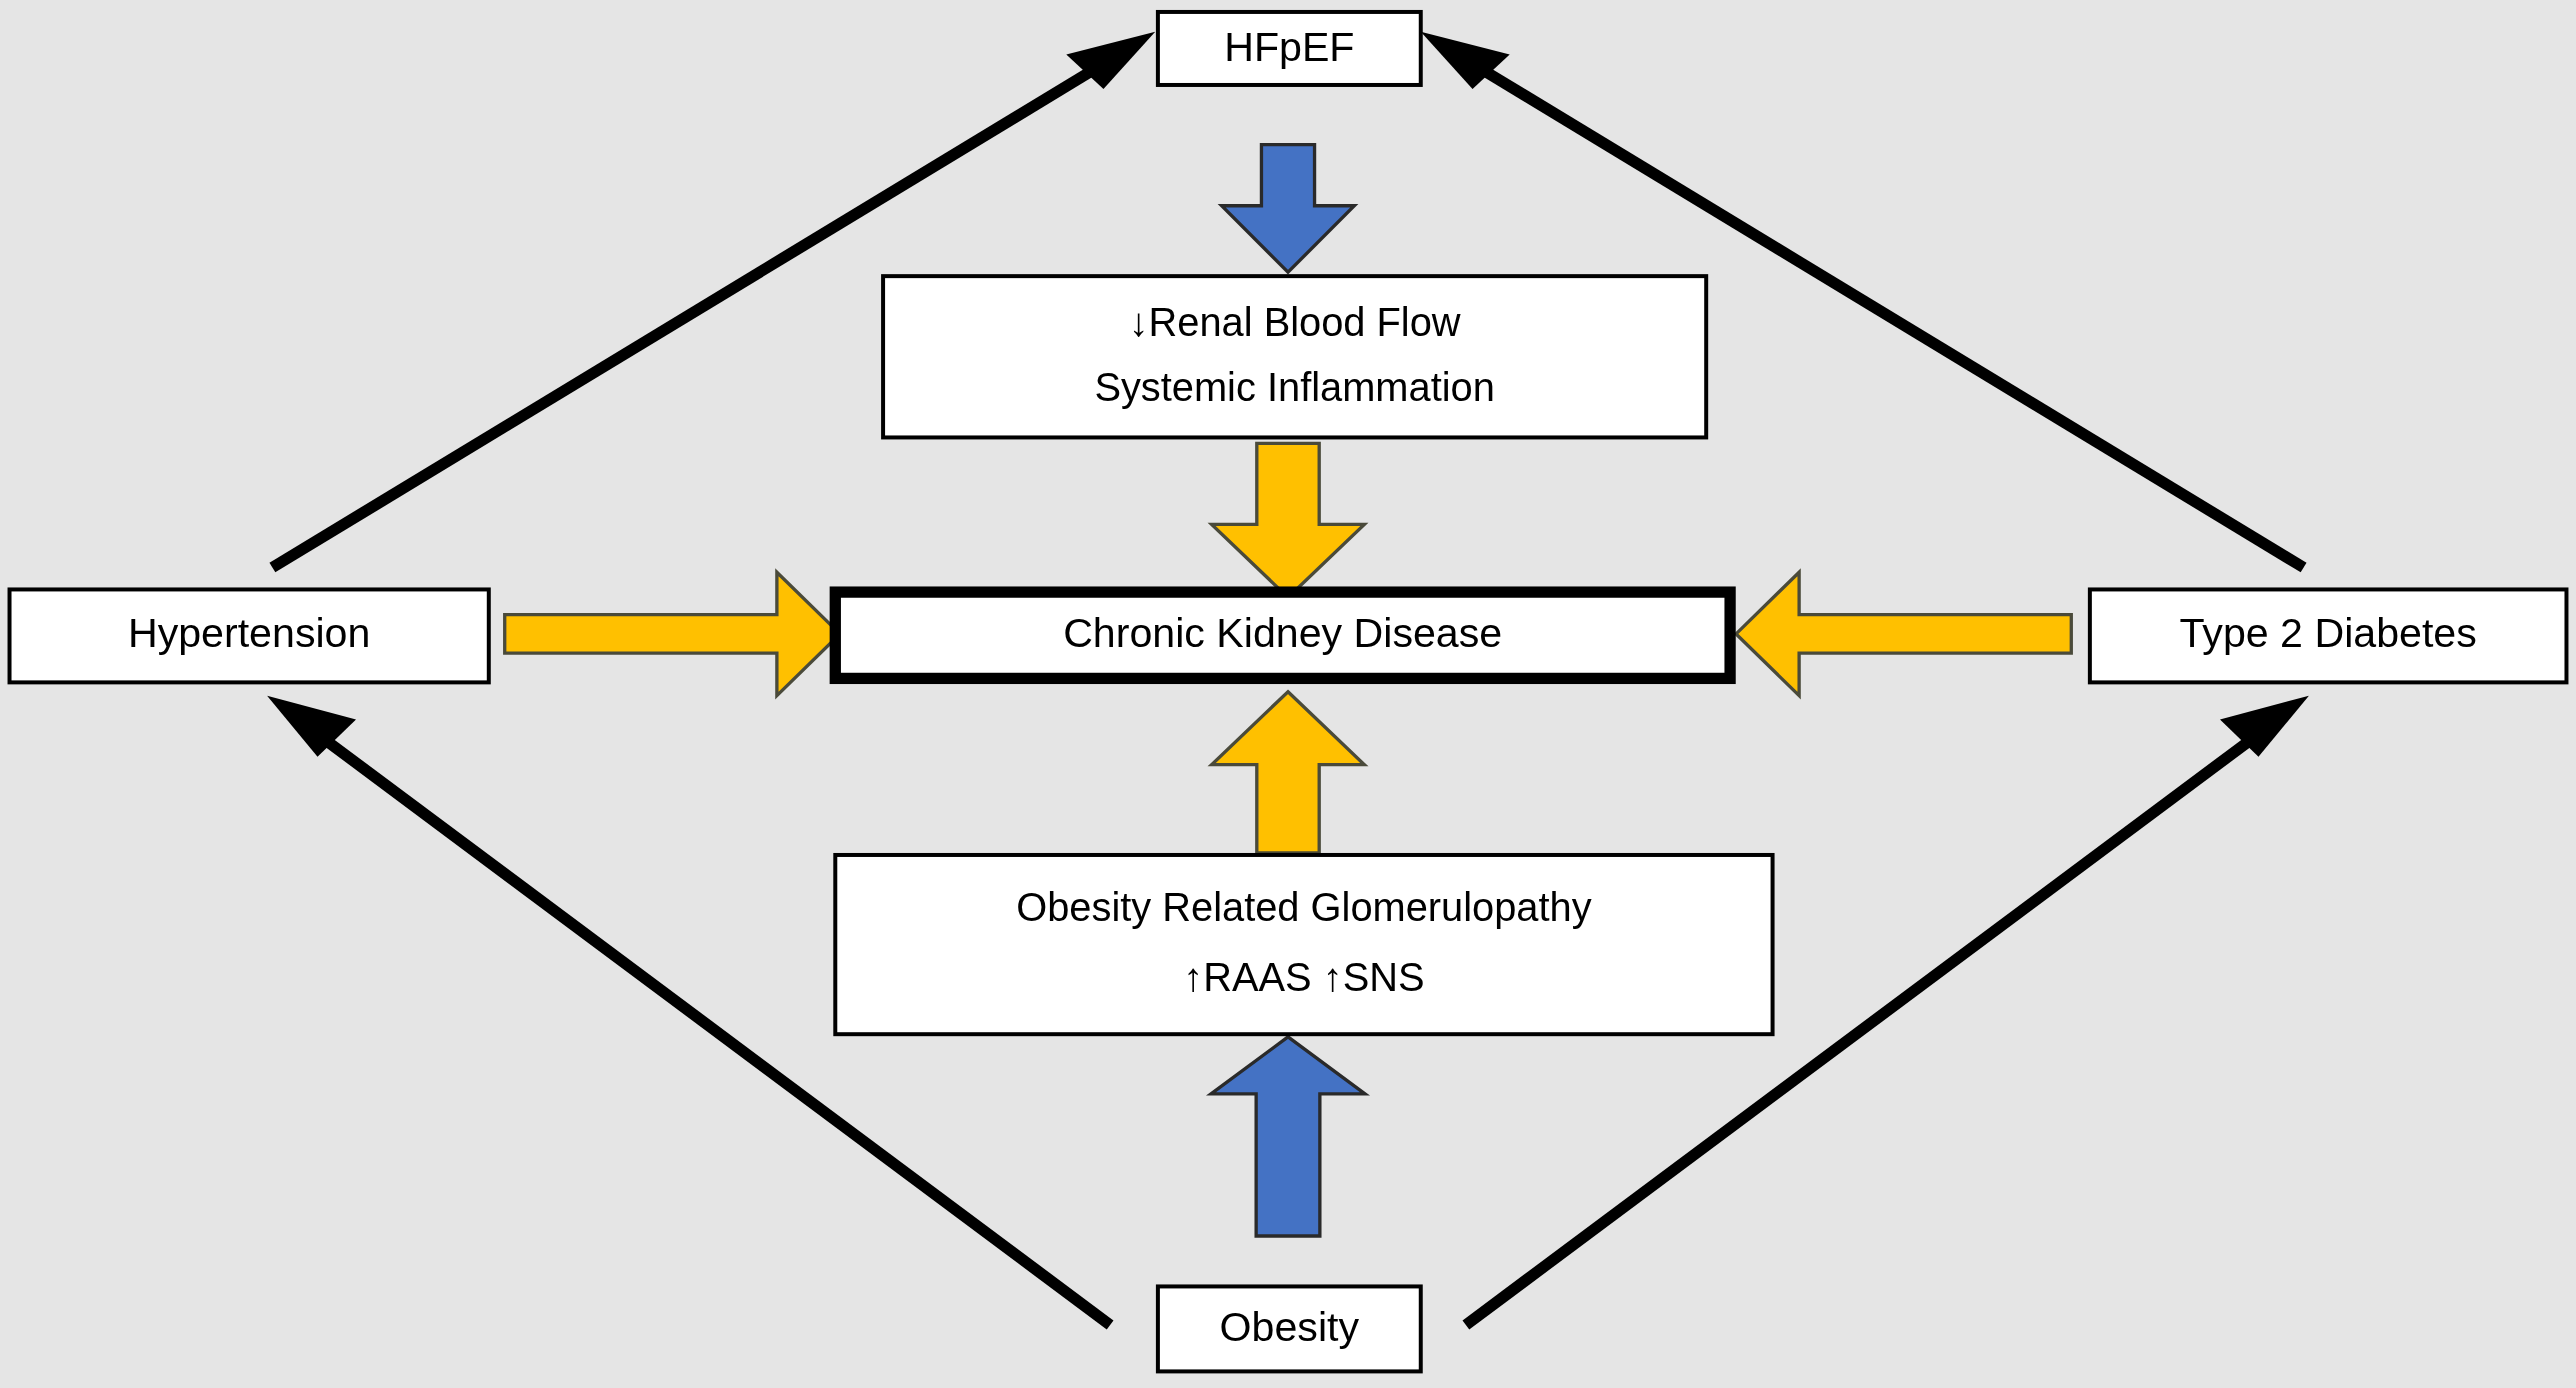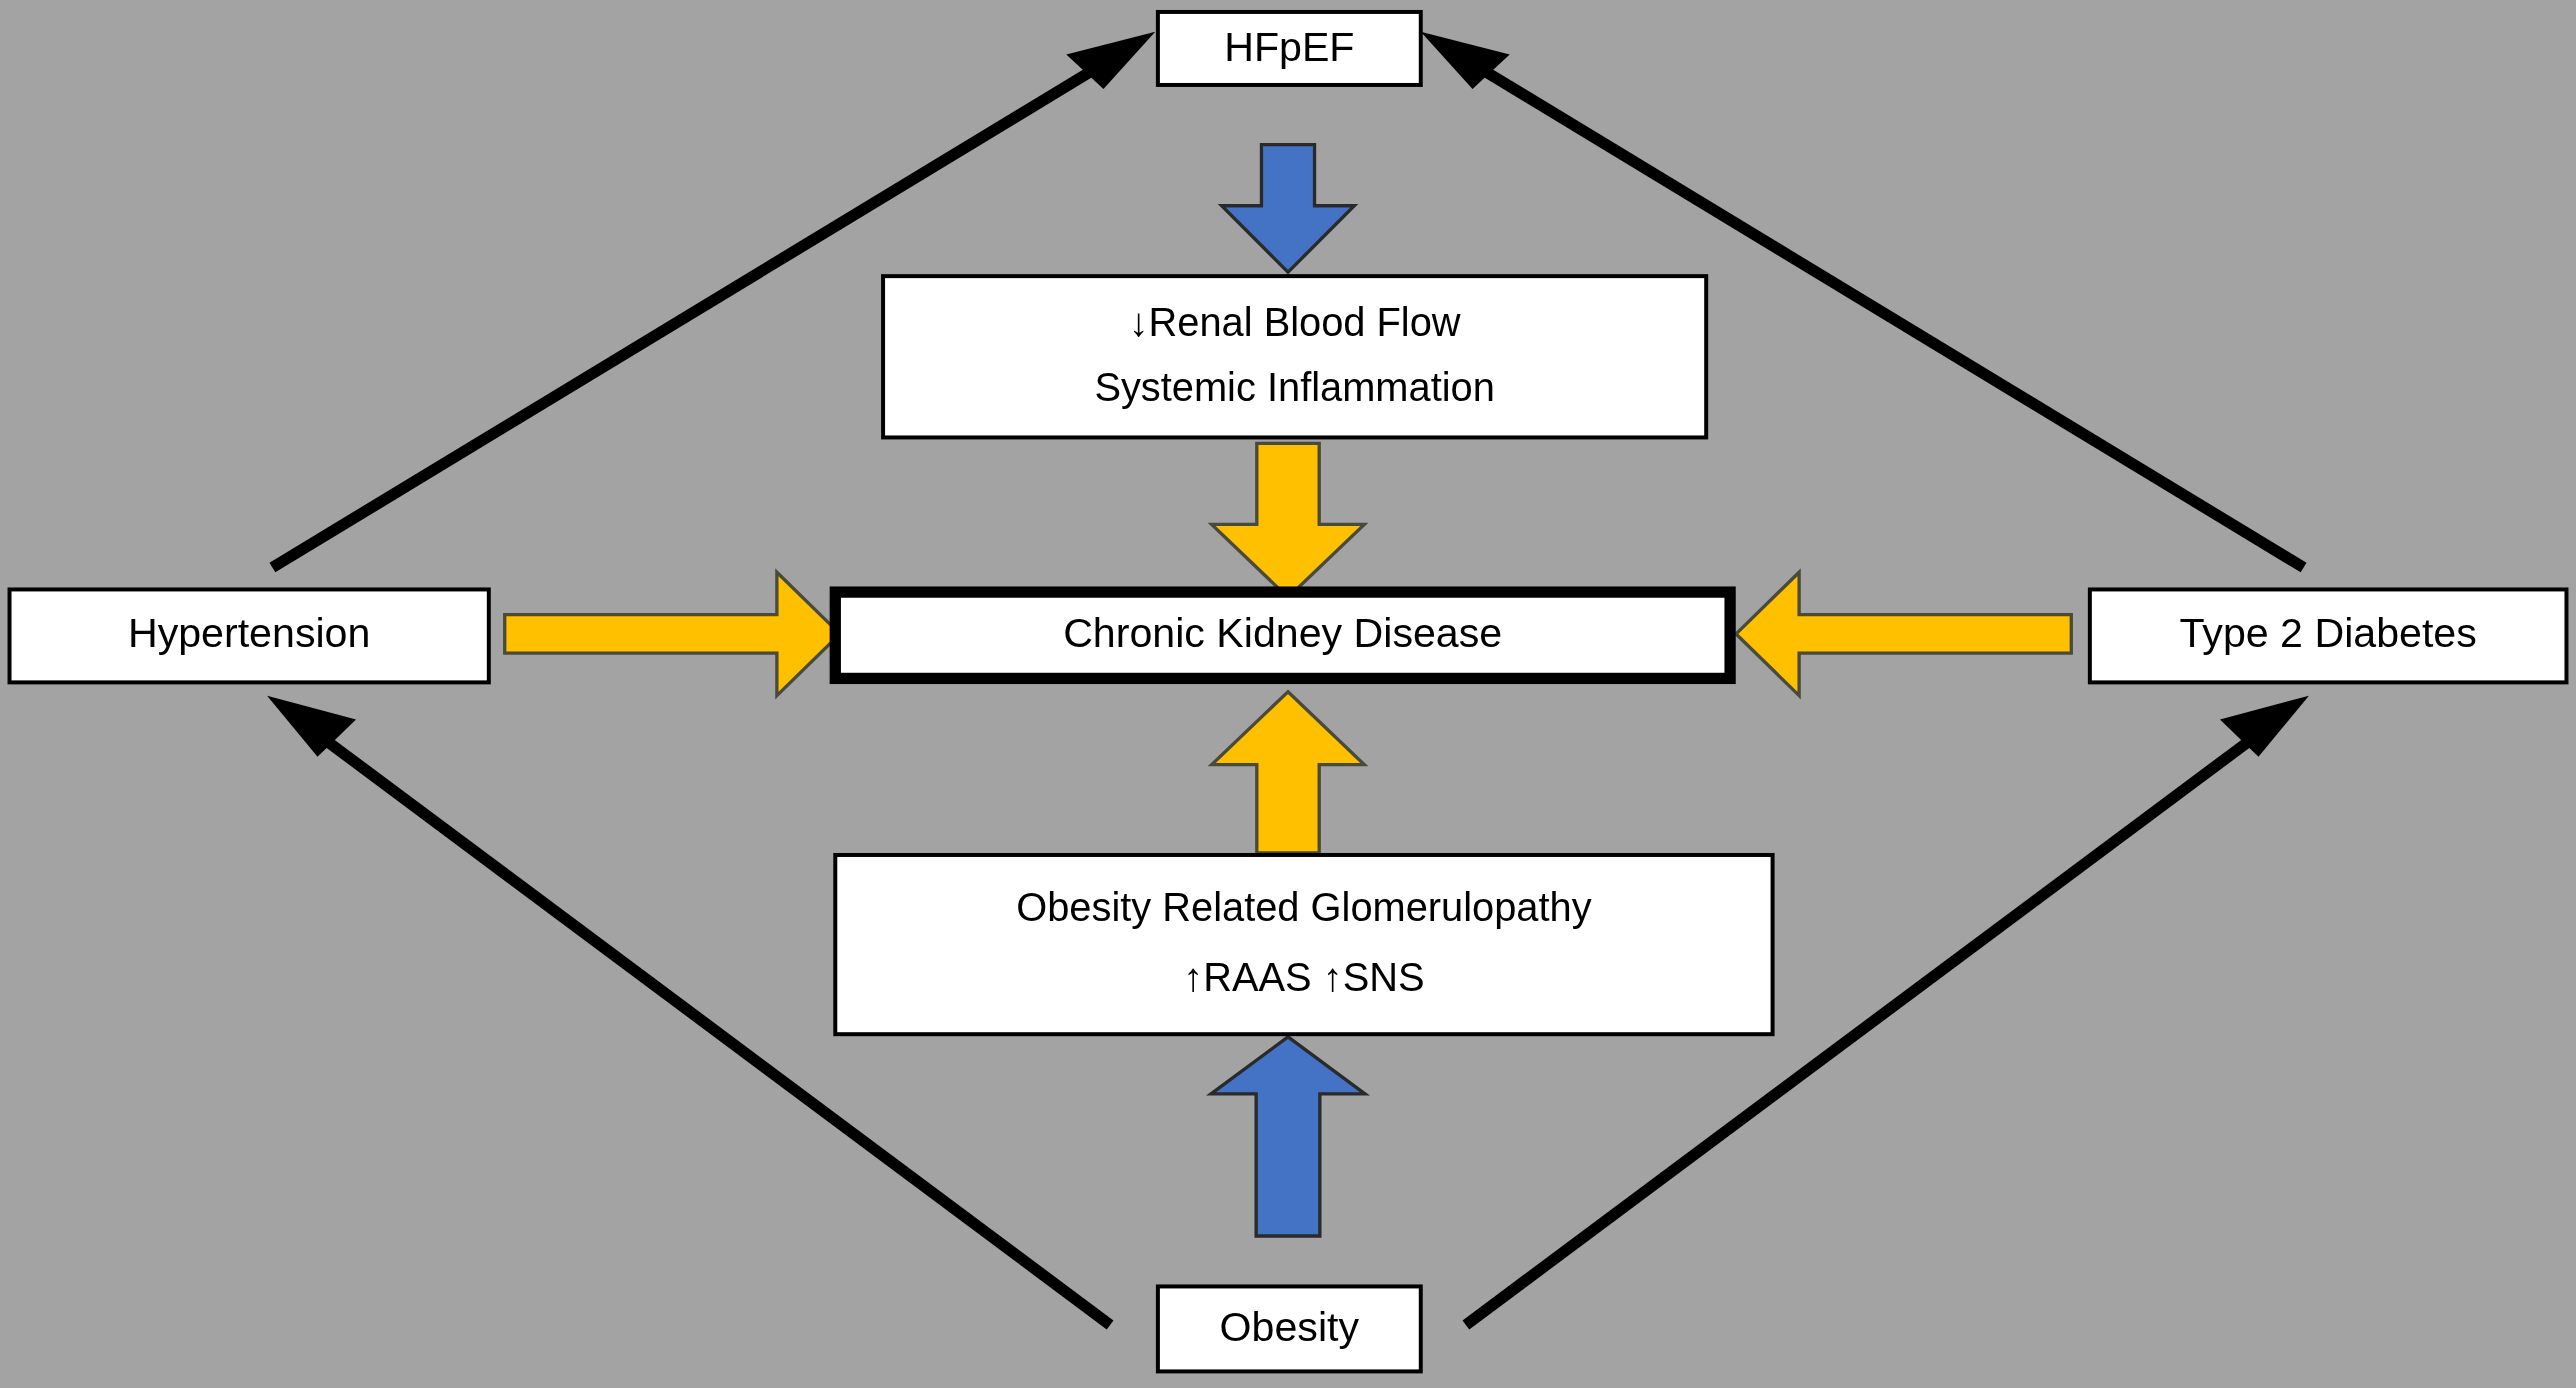--- a/index.html
+++ b/index.html
@@ -10,21 +10,21 @@
   body {
     width: 2576px;
     height: 1388px;
     font-family: "Liberation Sans", sans-serif;
     overflow: hidden;
   }
   #diagram-root {
     position: relative;
     width: 2576px;
     height: 1388px;
-    background: #a3a3a3;
+    background: #e5e5e5;
   }
   svg.canvas {
     position: absolute;
     top: 0;
     left: 0;
     width: 2576px;
     height: 1388px;
     display: block;
   }
   .node-label {

